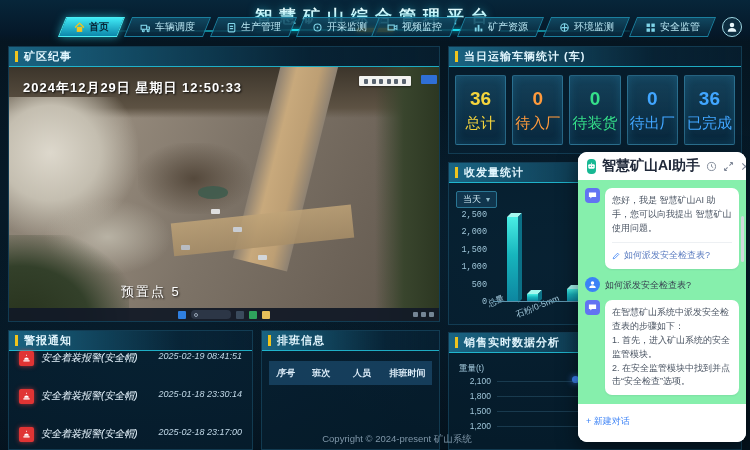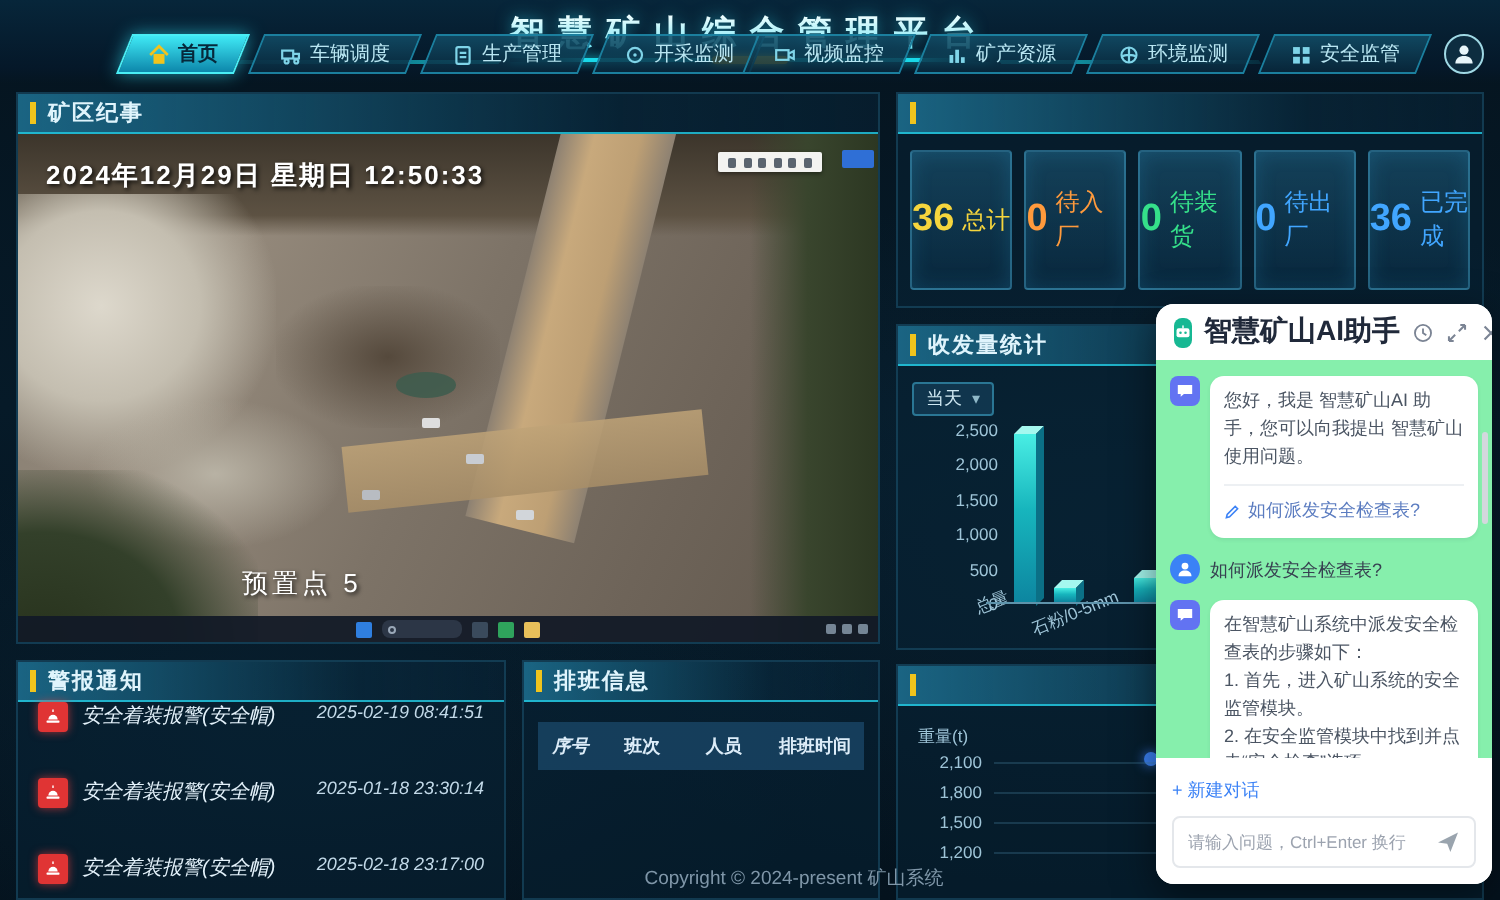--- a/index.html
+++ b/index.html
@@ -91,31 +91,31 @@
   .tb-search i { width:4px; height:4px; border:1px solid #9aa8b8; border-radius:50%; }
   .tb-tray { position:absolute; right:5px; display:flex; gap:3px; align-items:center; }
   .tb-tray i { width:5px; height:5px; background:#8da0b2; border-radius:1px; opacity:.8; }
 
   
   #stats-panel { left:448px; top:46px; width:294px; height:108px; }
   .stat-row { position:absolute; left:6px; right:6px; top:28px; bottom:8px; display:flex; gap:6px; }
   .stat-box { flex:1; border:1px solid rgba(74,174,212,.45); border-radius:2px;
     background:linear-gradient(180deg,rgba(44,126,166,.38) 0%,rgba(10,44,68,.65) 100%);
     box-shadow:inset 0 0 10px rgba(40,160,210,.22);
-    display:flex; flex-direction:row; align-items:center; justify-content:center; gap:4px; }
+    display:flex; flex-direction:column; align-items:center; justify-content:center; gap:4px; }
   .stat-value { font-size:19px; font-weight:bold; }
-  .stat-label { font-size:12px; }
+  .stat-label { font-size:15px; }
 
   
   #ship-panel { left:448px; top:162px; width:294px; height:163px; }
   .filter { position:absolute; left:7px; top:28px; height:17px; padding:0 6px; display:flex; align-items:center; gap:5px;
     background:rgba(18,58,82,.85); border:1px solid #2a7694; border-radius:2px; font-size:9px; color:#cfe8f2; cursor:pointer; }
   .filter .chev { font-size:8px; color:#8fb8c8; }
   .ship-chart { position:absolute; left:8px; top:52px; right:8px; bottom:8px; }
-  .yticks { position:absolute; left:12px; top:0; width:30px; bottom:14px; }
+  .yticks { position:absolute; left:0; top:0; width:30px; bottom:14px;font-family:Liberation Mono, monospace; }
   .yticks div { position:absolute; right:0; width:30px; text-align:right; font-size:8.5px; color:#9fc5d8; transform:translateY(-50%); }
   .axis { position:absolute; left:36px; right:0; bottom:14px; height:1px; background:#5e93ab; }
   .bars { position:absolute; left:36px; right:0; bottom:15px; top:0; }
   .bar3d { position:absolute; bottom:0; width:11px; background:linear-gradient(180deg,#49eee4 0%,#17b5bd 45%,#0d86a0 100%); }
   .bar3d::before { content:""; position:absolute; top:-4px; left:2px; width:11px; height:4px;
     background:#a5f8ef; transform:skewX(-45deg); }
   .bar3d::after { content:""; position:absolute; top:-2px; right:-4px; width:4px; height:calc(100% + 2px);
     background:#0b7086; transform:skewY(-45deg); transform-origin:top; }
   .xlab { position:absolute; bottom:-4px; font-size:8.5px; color:#9fc5d8; transform:rotate(-22deg); transform-origin:right top; white-space:nowrap; }
 
@@ -348,20 +348,21 @@
             <i></i>
             <i></i>
           </span>
       </div>
     </div>
   </div>
 
   <div class="panel" id="stats-panel">
     <div class="phead">
         <span class="bar"></span>
+        <span class="pt">当日运输车辆统计 (车)</span>
       </div>
     <div class="stat-row">
       <div class="stat-box" id="stat-0">
         <div class="stat-value" style="color: rgb(245, 213, 61);">36</div>
         <div class="stat-label" style="color: rgb(245, 213, 61);">总计</div>
       </div>
       <div class="stat-box" id="stat-1">
         <div class="stat-value" style="color: rgb(255, 154, 60);">0</div>
         <div class="stat-label" style="color: rgb(255, 154, 60);">待入厂</div>
       </div>
@@ -462,20 +463,21 @@
       <div class="sc0">序号</div>
       <div class="sc1">班次</div>
       <div class="sc2">人员</div>
       <div class="sc3">排班时间</div>
     </div>
   </div>
 
   <div class="panel" id="sales-panel">
     <div class="phead">
         <span class="bar"></span>
+        <span class="pt">销售实时数据分析</span>
       </div>
     <div class="sales-body">
       <div class="legend-dot"></div>
       <div class="ylab">重量(t)</div>
       <div class="sgrid">
         <div class="t" style="top:28px;">2,100</div>
           <div class="g" style="top:28px;"></div>
         <div class="t" style="top:43px;">1,800</div>
           <div class="g" style="top:43px;"></div>
         <div class="t" style="top:58px;">1,500</div>
@@ -553,24 +555,16 @@
           <div>在智慧矿山系统中派发安全检查表的步骤如下：</div>
           <div class="step">1. 首先，进入矿山系统的安全监管模块。</div>
           <div class="step">2. 在安全监管模块中找到并点击“安全检查”选项。</div>
 
         </div>
       </div>
       <div class="ai-scroll"></div>
     </div>
     <div class="ai-foot">
       <span class="newchat">+ 新建对话</span>
-      <div class="ai-inputrow">
-        <input class="ai-input" placeholder="请输入问题，Ctrl+Enter 换行" style="">
-        <span class="send">
-          <svg viewBox="0 0 12 12" fill="currentColor">
-              <path d="M1 6.2 L11 1.2 L7.2 11 L5.6 6.9 Z M5.6 6.9 L11 1.2"></path>
-            </svg>
-        </span>
-      </div>
     </div>
   </div>
 
 </div>
 
 </body></html>

